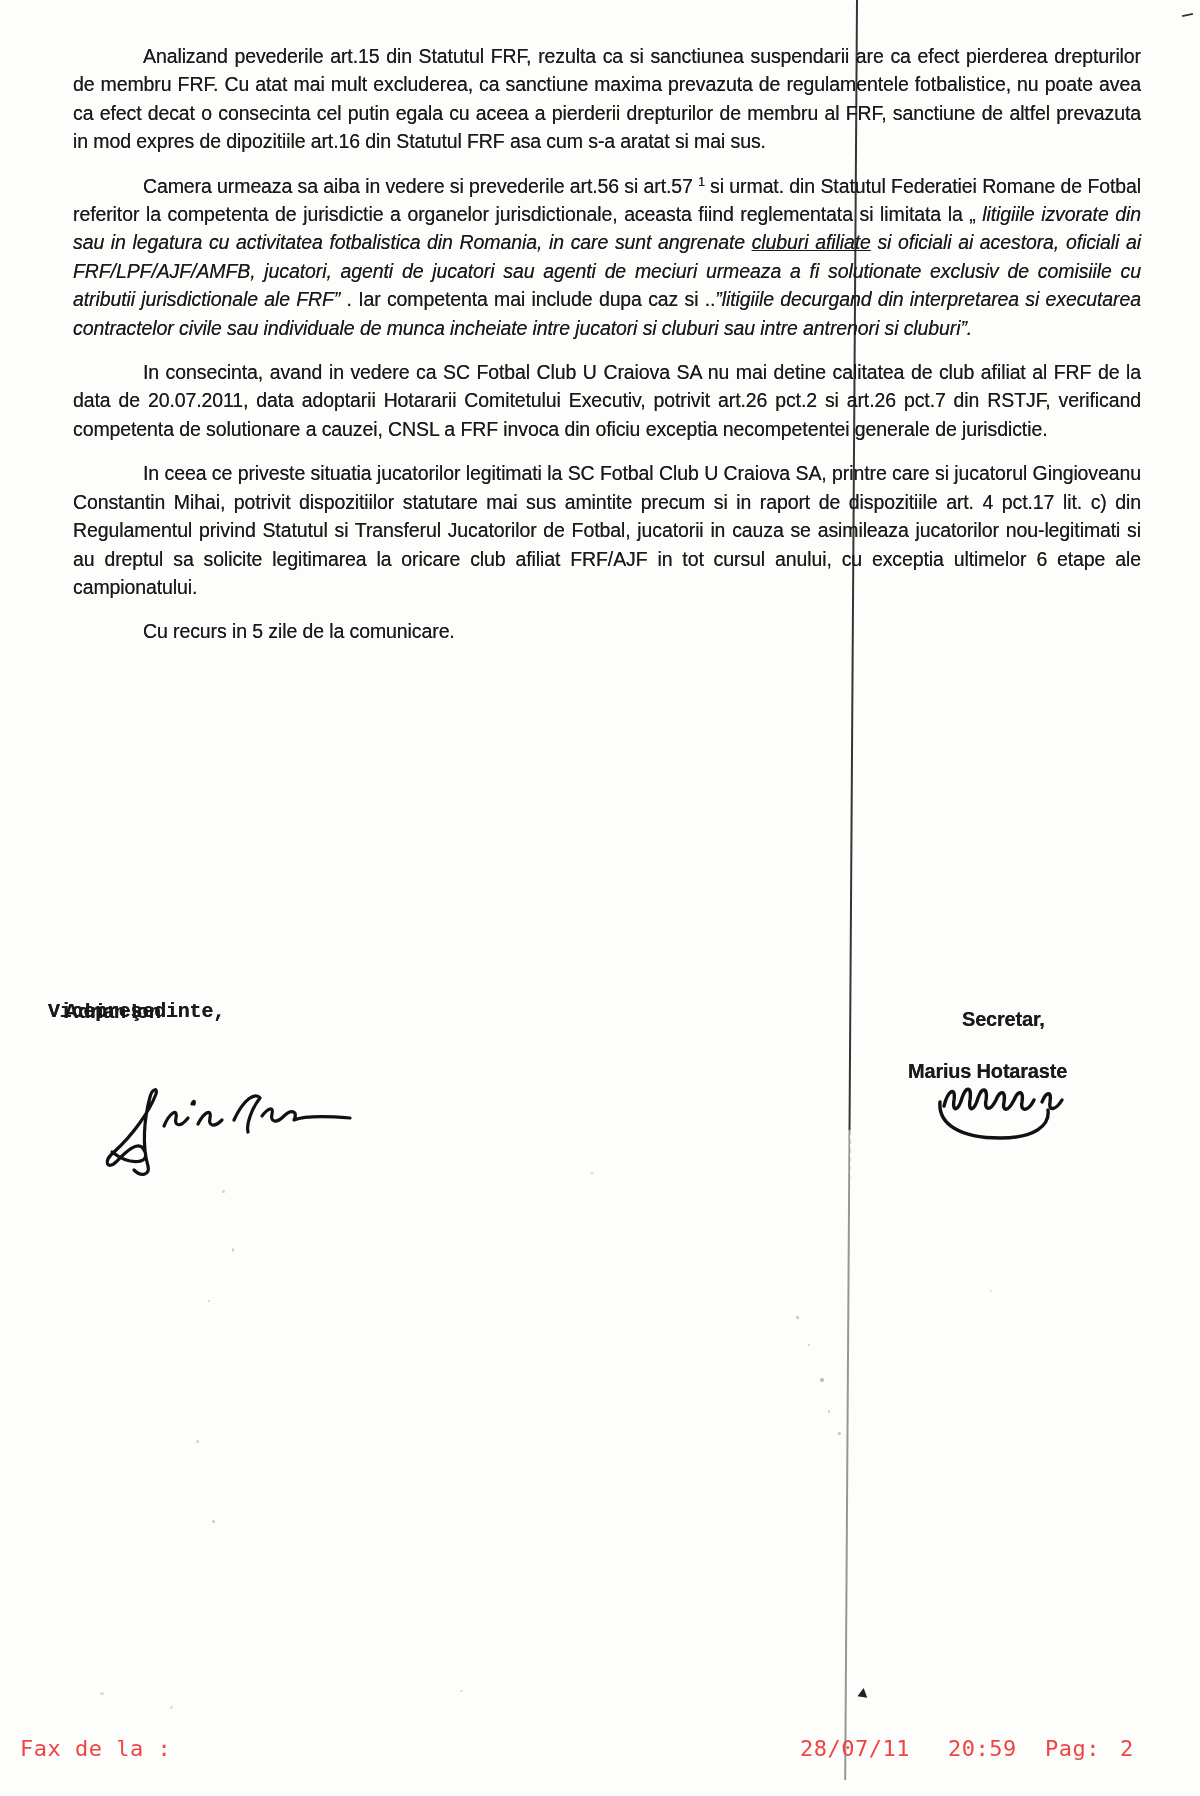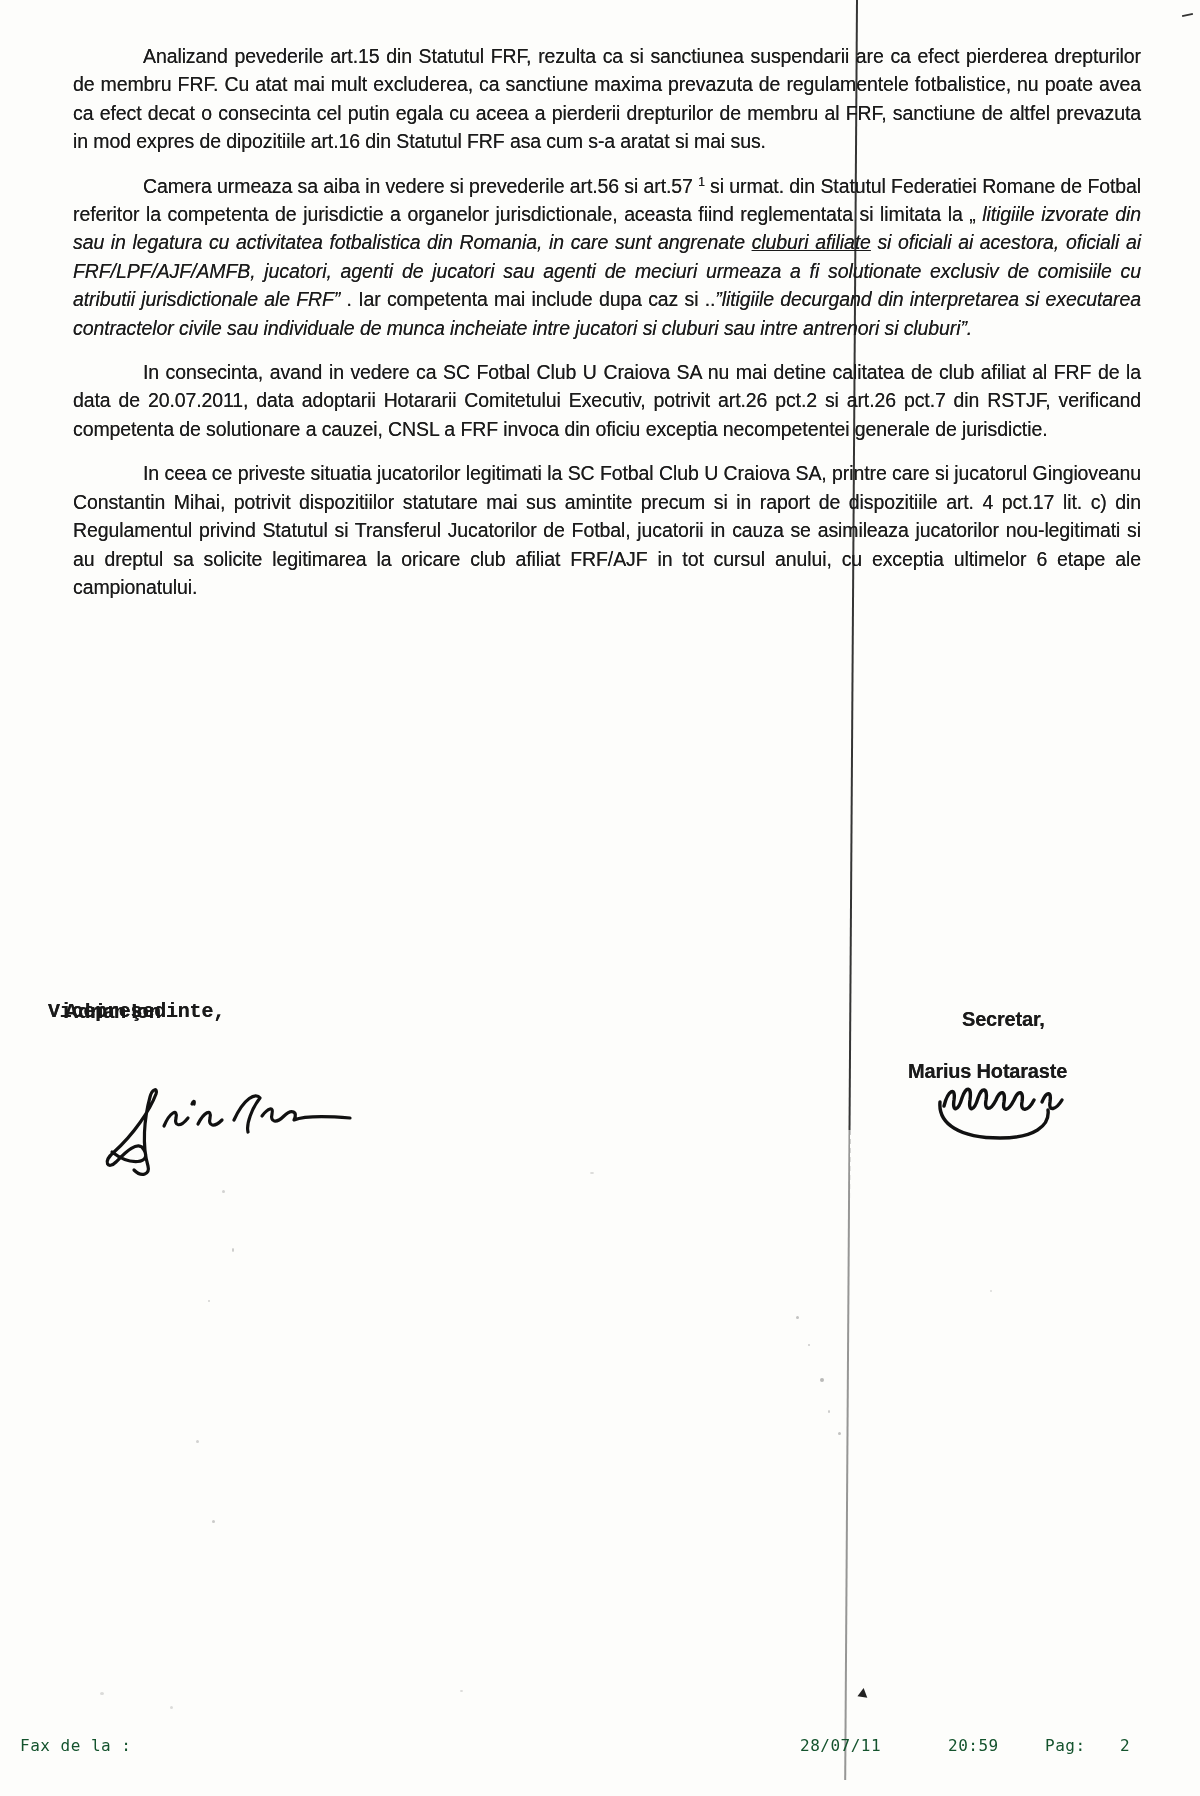--- a/index.html
+++ b/index.html
@@ -100,23 +100,23 @@
     border-radius:50%;
     background:#555;
     pointer-events:none;
   }
 
   
   .footer-item{
     position:absolute;
     top:1736px;
     font-family:"DejaVu Sans Mono", monospace;
-    font-size:16px;
+    font-size:22px;
     letter-spacing:0.5px;
-    color:#14532d;
+    color:#ef4444;
   }
   .footer-fax{left:20px;}
   .footer-date{left:800px;}
   .footer-time{left:948px;}
   .footer-pag{left:1045px;}
   .footer-pagenum{left:1120px;}
 </style>
 </head>
 <body data-name="fax-page">
 
@@ -139,20 +139,21 @@
 <div class="speckle" style="left:100px;top:1692px;width:4px;height:3px;opacity:.2" data-name="scan-speckle"></div>
 <div class="speckle" style="left:170px;top:1706px;width:3px;height:3px;opacity:.2" data-name="scan-speckle"></div>
 <div class="speckle" style="left:460px;top:1690px;width:3px;height:2px;opacity:.2" data-name="scan-speckle"></div>
 <div class="speckle" style="left:990px;top:1290px;width:2px;height:2px;opacity:.2" data-name="scan-speckle"></div>
 
 <div class="doc-body" data-name="document-body" id="doc-body">
     <p class="para" data-name="para-analizand"><span>Analizand pevederile art.15 din Statutul FRF, rezulta ca si sanctiunea suspendarii are ca efect pierderea drepturilor de membru FRF. Cu atat mai mult excluderea, ca sanctiune maxima prevazuta de regulamentele fotbalistice, nu poate avea ca efect decat o consecinta cel putin egala cu aceea a pierderii drepturilor de membru al FRF, sanctiune de altfel prevazuta in mod expres de dipozitiile art.16 din Statutul FRF asa cum s-a aratat si mai sus.</span></p>
     <p class="para" data-name="para-camera"><span>Camera urmeaza sa aiba in vedere si prevederile art.56 si art.57 </span><sup>1</sup><span> si urmat. din Statutul Federatiei Romane de Fotbal referitor la competenta de jurisdictie a organelor jurisdictionale, aceasta fiind reglementata si limitata la „ </span><span class="seg-italic">litigiile izvorate din sau in legatura cu activitatea fotbalistica din Romania, in care sunt angrenate </span><span class="seg-italic seg-underline">cluburi afiliate</span><span class="seg-italic"> si oficiali ai acestora, oficiali ai FRF/LPF/AJF/AMFB, jucatori, agenti de jucatori sau agenti de meciuri urmeaza a fi solutionate exclusiv de comisiile cu atributii jurisdictionale ale FRF”</span><span> . Iar competenta mai include dupa caz si ..</span><span class="seg-italic">”litigiile decurgand din interpretarea si executarea contractelor civile sau individuale de munca incheiate intre jucatori si cluburi sau intre antrenori si cluburi”.</span></p>
     <p class="para" data-name="para-consecinta"><span>In consecinta, avand in vedere ca SC Fotbal Club U Craiova SA nu mai detine calitatea de club afiliat al FRF de la data de 20.07.2011, data adoptarii Hotararii Comitetului Executiv, potrivit art.26 pct.2 si art.26 pct.7 din RSTJF, verificand competenta de solutionare a cauzei, CNSL a FRF invoca din oficiu exceptia necompetentei generale de jurisdictie.</span></p>
     <p class="para" data-name="para-jucatori"><span>In ceea ce priveste situatia jucatorilor legitimati la SC Fotbal Club U Craiova SA, printre care si jucatorul Gingioveanu Constantin Mihai, potrivit dispozitiilor statutare mai sus amintite precum si in raport de dispozitiile art. 4 pct.17 lit. c) din Regulamentul privind Statutul si Transferul Jucatorilor de Fotbal, jucatorii in cauza se asimileaza jucatorilor nou-legitimati si au dreptul sa solicite legitimarea la oricare club afiliat FRF/AJF in tot cursul anului, cu exceptia ultimelor 6 etape ale campionatului.</span></p>
+    <p class="para" data-name="para-recurs"><span>Cu recurs in 5 zile de la comunicare.</span></p>
   </div>
 
 <div class="sig-title sig-left-title" data-name="signature-left-title">Vicepreşedinte,</div>
 <div class="sig-name  sig-left-name" data-name="signature-left-name">Adrian Ion</div>
 <div class="sig-title sig-right-title" data-name="signature-right-title">Secretar,</div>
 <div class="sig-name  sig-right-name" data-name="signature-right-name">Marius Hotaraste</div>
 
 <svg class="sig-svg sig-svg-left" width="280" height="115" viewBox="0 0 280 115" data-name="handwritten-signature-left">
   <g fill="none" stroke="#111" stroke-width="3.2" stroke-linecap="round" stroke-linejoin="round">
     <path d="M20 86 C38 100 60 98 52 84 C46 72 30 90 24 96 C16 104 10 96 22 86 C42 68 58 44 64 28 C66 21 60 23 58 31 C52 53 50 80 56 100 C58 108 50 112 42 104"></path>

